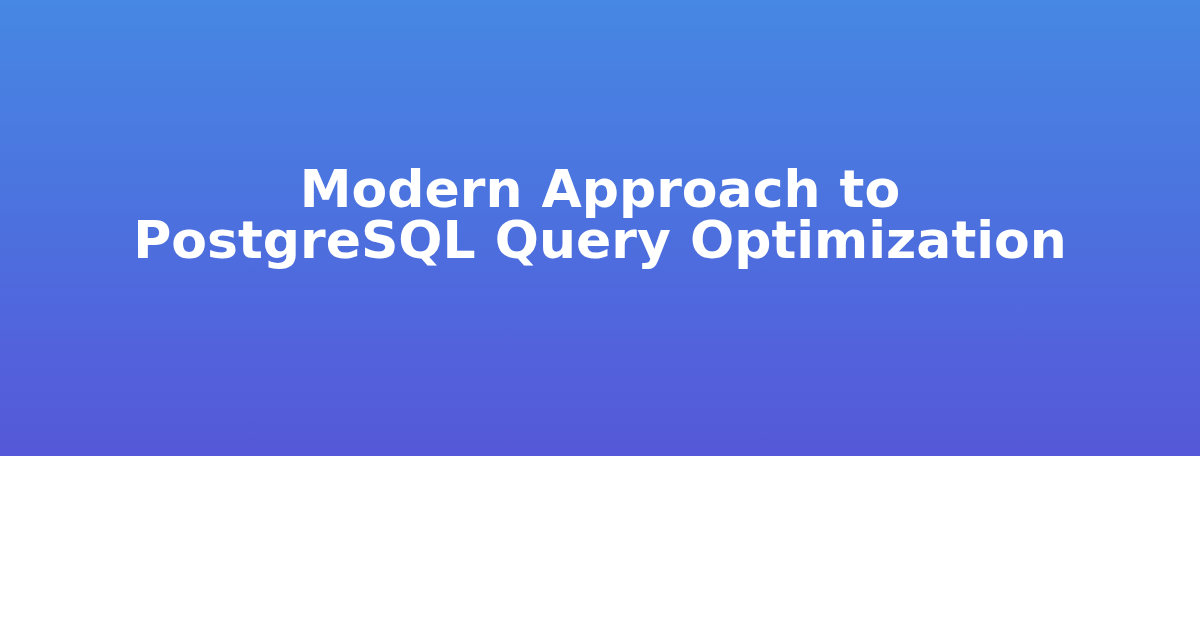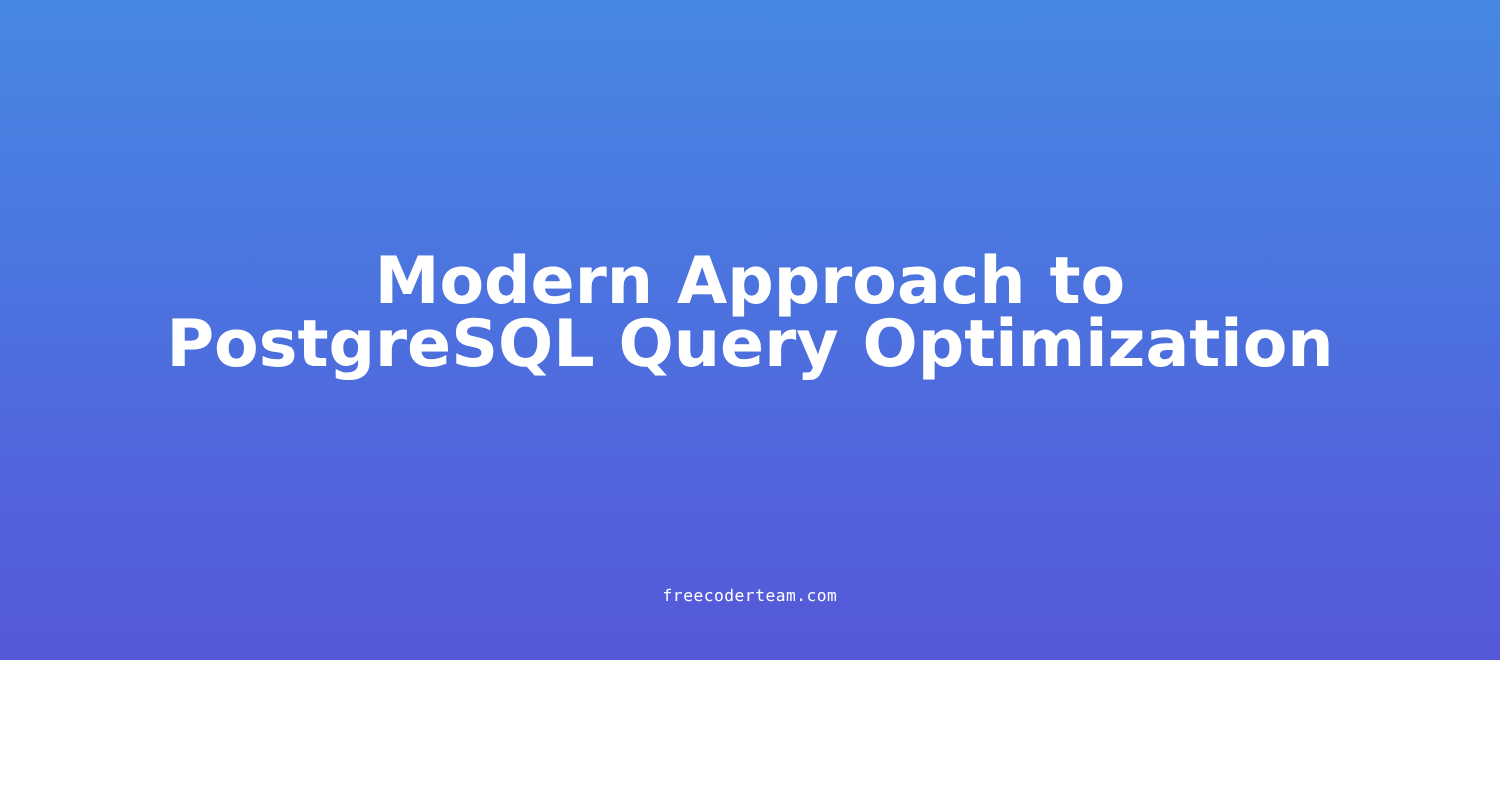--- a/index.html
+++ b/index.html
@@ -9,21 +9,21 @@
   body {
     width: 1200px;
     height: 630px;
     overflow: hidden;
     font-family: "DejaVu Sans", sans-serif;
   }
 
   .card {
     position: relative;
     width: 1200px;
-    height: 528px;
+    height: 456px;
     box-sizing: border-box;
     background: linear-gradient(180deg,
         #4688e3 0%,
         #4a7ce1 25%,
         #4c70de 50%,
         #5263dc 75%,
         #5558d8 100%);
     display: flex;
     flex-direction: column;
     align-items: center;
@@ -69,17 +69,14 @@
 </style>
 </head>
 <body>
 
 <div class="card">
 
   <div class="title-block">
     <h1 class="card-title">Modern Approach to PostgreSQL Query Optimization</h1>
   </div>
 
-  <div class="footer">
-    <div class="watermark">freecoderteam.com</div>
-  </div>
 
 </div>
 
 </body></html>

